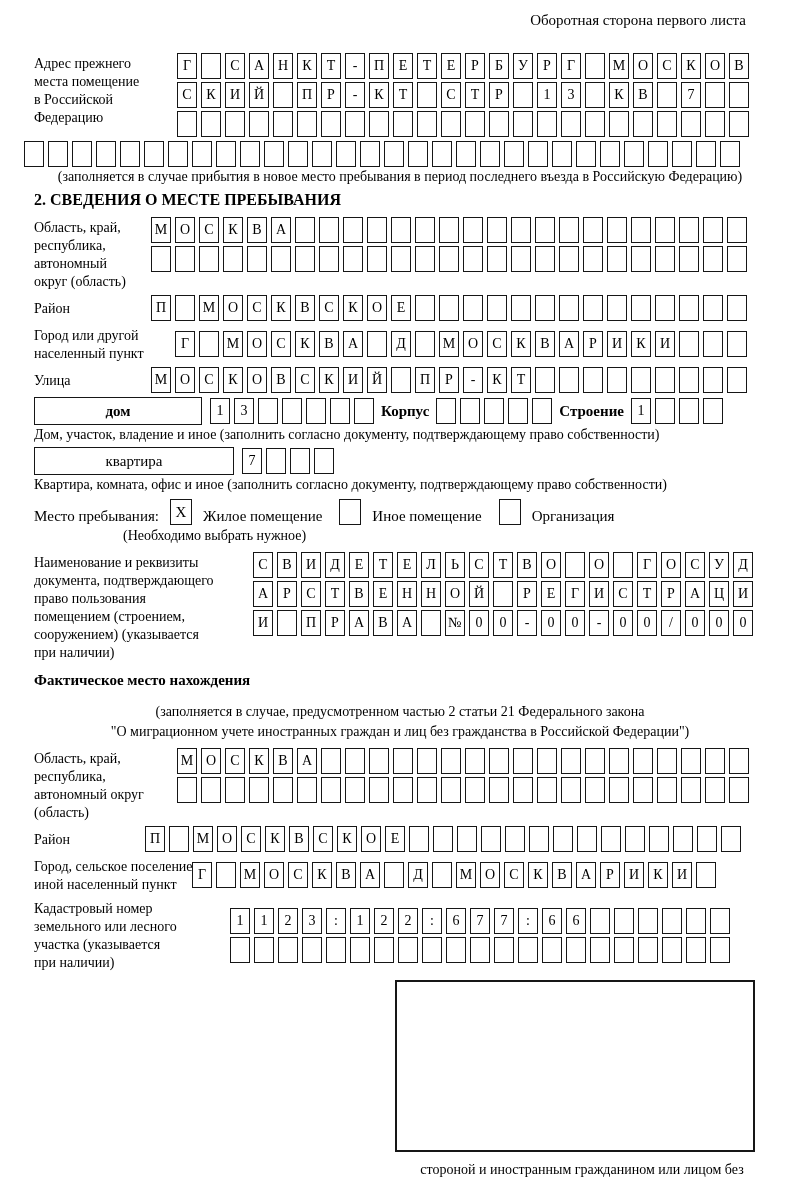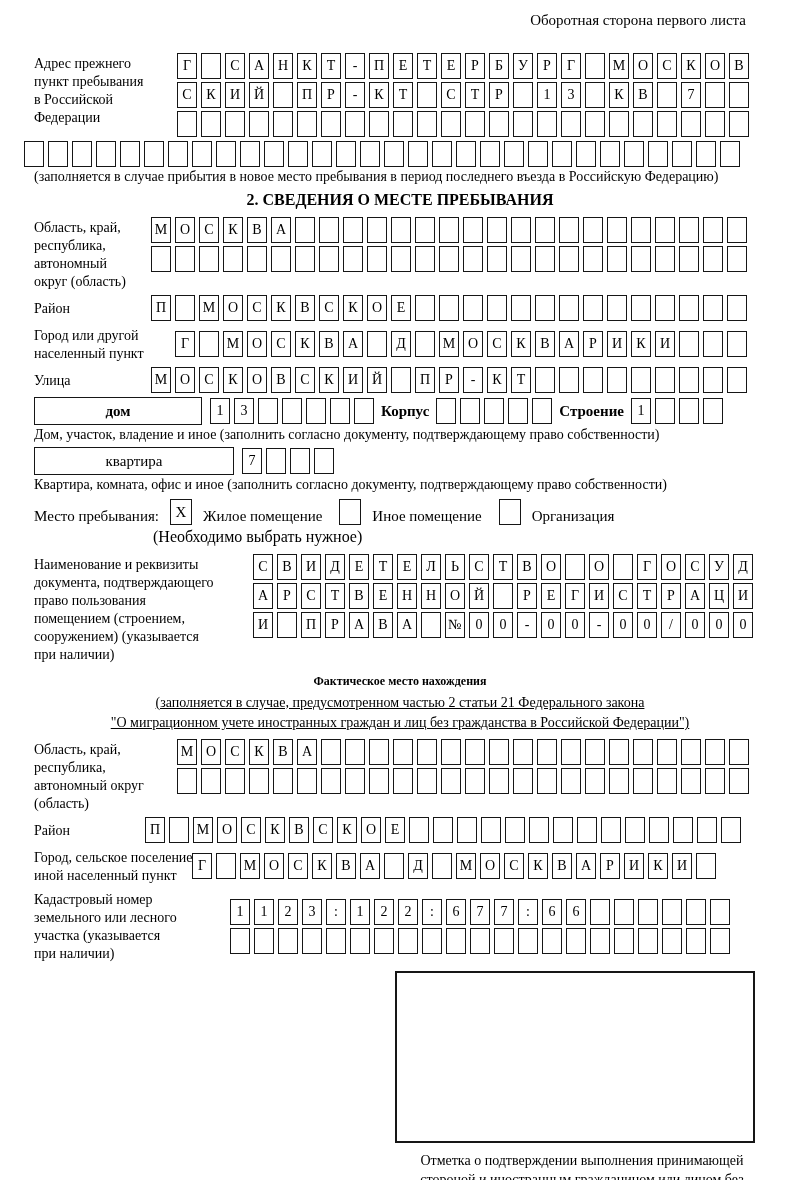--- a/index.html
+++ b/index.html
@@ -16,58 +16,58 @@
   .rows{display:flex;flex-direction:column;gap:3px;}
   .cells{display:flex;gap:4px;}
   .cell{width:20px;height:26px;border:1.5px solid #161616;box-sizing:border-box;
         display:flex;align-items:center;justify-content:center;font-size:14px;
         flex-shrink:0;background:#fff;}
   .w143{width:143px}.w117{width:117px}.w141{width:141px}.w219{width:219px}
   .w111{width:111px}.w158{width:158px}.w196{width:196px}
 
   .full-row{margin:3px 0 2px -10px;}
   .caption{font-size:14px;margin:1px 0 4px;}
-  .caption.center{text-align:left;}
-  .h2sec{font-size:16px;font-weight:bold;text-align:center;margin:6px 0 8px;}
-  .h3sec{font-size:12px;font-weight:bold;text-align:center;margin:10px 0 4px;}
+  .caption.center{text-align:center;}
+  .h2sec{font-size:16px;font-weight:bold;margin:6px 0 8px;}
+  .h3sec{font-size:15px;font-weight:bold;text-align:left;margin:10px 0 13px;}
 
   .house-row{display:flex;align-items:center;margin:2px 0 2px;}
   .wide-box{height:28px;border:1.5px solid #161616;box-sizing:border-box;
             display:flex;align-items:center;justify-content:center;font-size:15px;
             flex-shrink:0;}
   .house-box{width:168px;margin-right:8px;font-weight:bold;}
   .apt-box{width:200px;margin-right:8px;}
   .inline-lbl{font-size:15px;margin:0 7px;white-space:nowrap;font-weight:bold;}
 
   .stay-row{display:flex;align-items:flex-end;font-size:15px;margin-top:6px;}
   .cbx{width:22px;height:26px;border:1.5px solid #161616;box-sizing:border-box;
        display:flex;align-items:center;justify-content:center;font-size:15px;
        margin:0 11px;flex-shrink:0;}
   .opt{white-space:nowrap;margin-right:6px;}
-  .note{font-size:16px;margin:3px 0 8px 119px;}
-
-  .cap2{font-size:14px;text-align:center;line-height:20px;margin-bottom:6px;text-decoration:underline;}
+  .note{font-size:14px;margin:3px 0 8px 89px;}
+
+  .cap2{font-size:14px;text-align:center;line-height:20px;margin-bottom:6px;}
   .stamp{width:360px;height:172px;border:2px solid #161616;box-sizing:border-box;
          margin:8px 0 8px 361px;}
   .stamp-caption{margin-left:330px;width:436px;text-align:center;font-size:14px;
                  line-height:19px;}
 </style>
 </head>
 <body>
 
 <div class="page">
 
   <div class="corner">Оборотная сторона первого листа</div>
 
   <div class="field">
     <div class="lbl w143">
         <div class="lline">Адрес прежнего</div>
-        <div class="lline">пункт пребывания</div>
+        <div class="lline">места помещение</div>
         <div class="lline">в Российской</div>
-        <div class="lline">Федерации</div>
+        <div class="lline">Федерацию</div>
       </div>
     <div class="rows">
       <div class="cells">
           <span class="cell">Г</span>
           <span class="cell"></span>
           <span class="cell">С</span>
           <span class="cell">А</span>
           <span class="cell">Н</span>
           <span class="cell">К</span>
           <span class="cell">Т</span>
@@ -659,17 +659,16 @@
           <span class="cell"></span>
           <span class="cell"></span>
           <span class="cell"></span>
           <span class="cell"></span>
         </div>
     </div>
   </div>
 
   <div class="stamp"></div>
   <div class="stamp-caption">
-      <div class="lline">Отметка о подтверждении выполнения принимающей</div>
       <div class="lline">стороной и иностранным гражданином или лицом без</div>
     </div>
 
 </div>
 
 </body></html>

